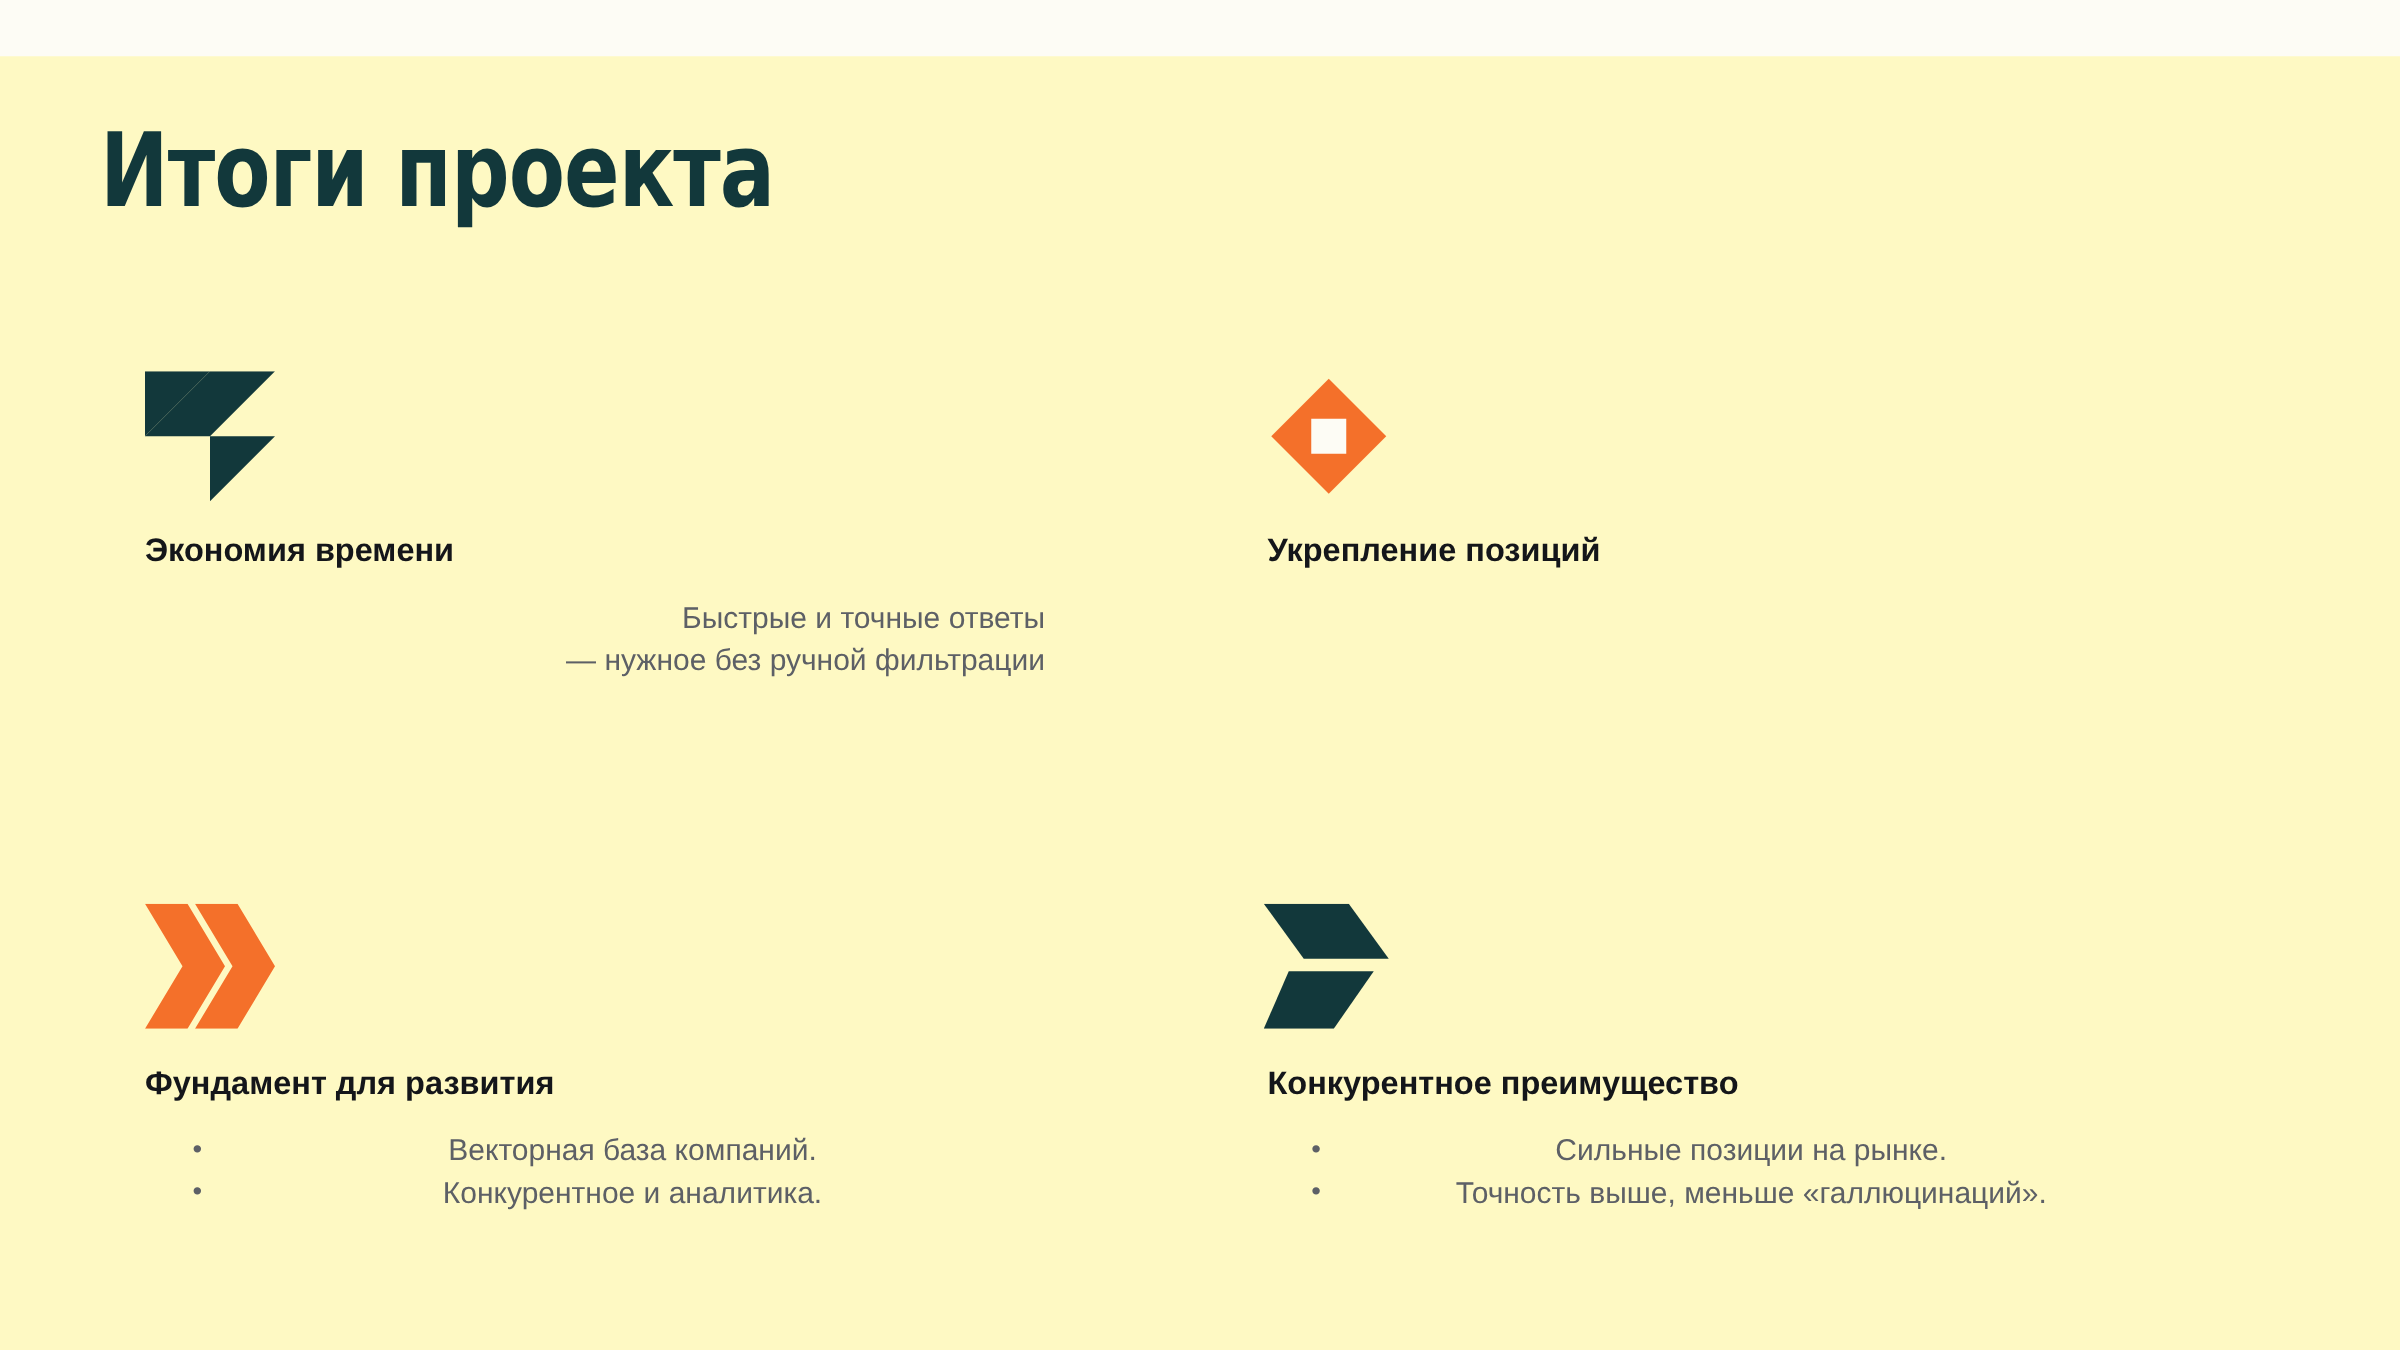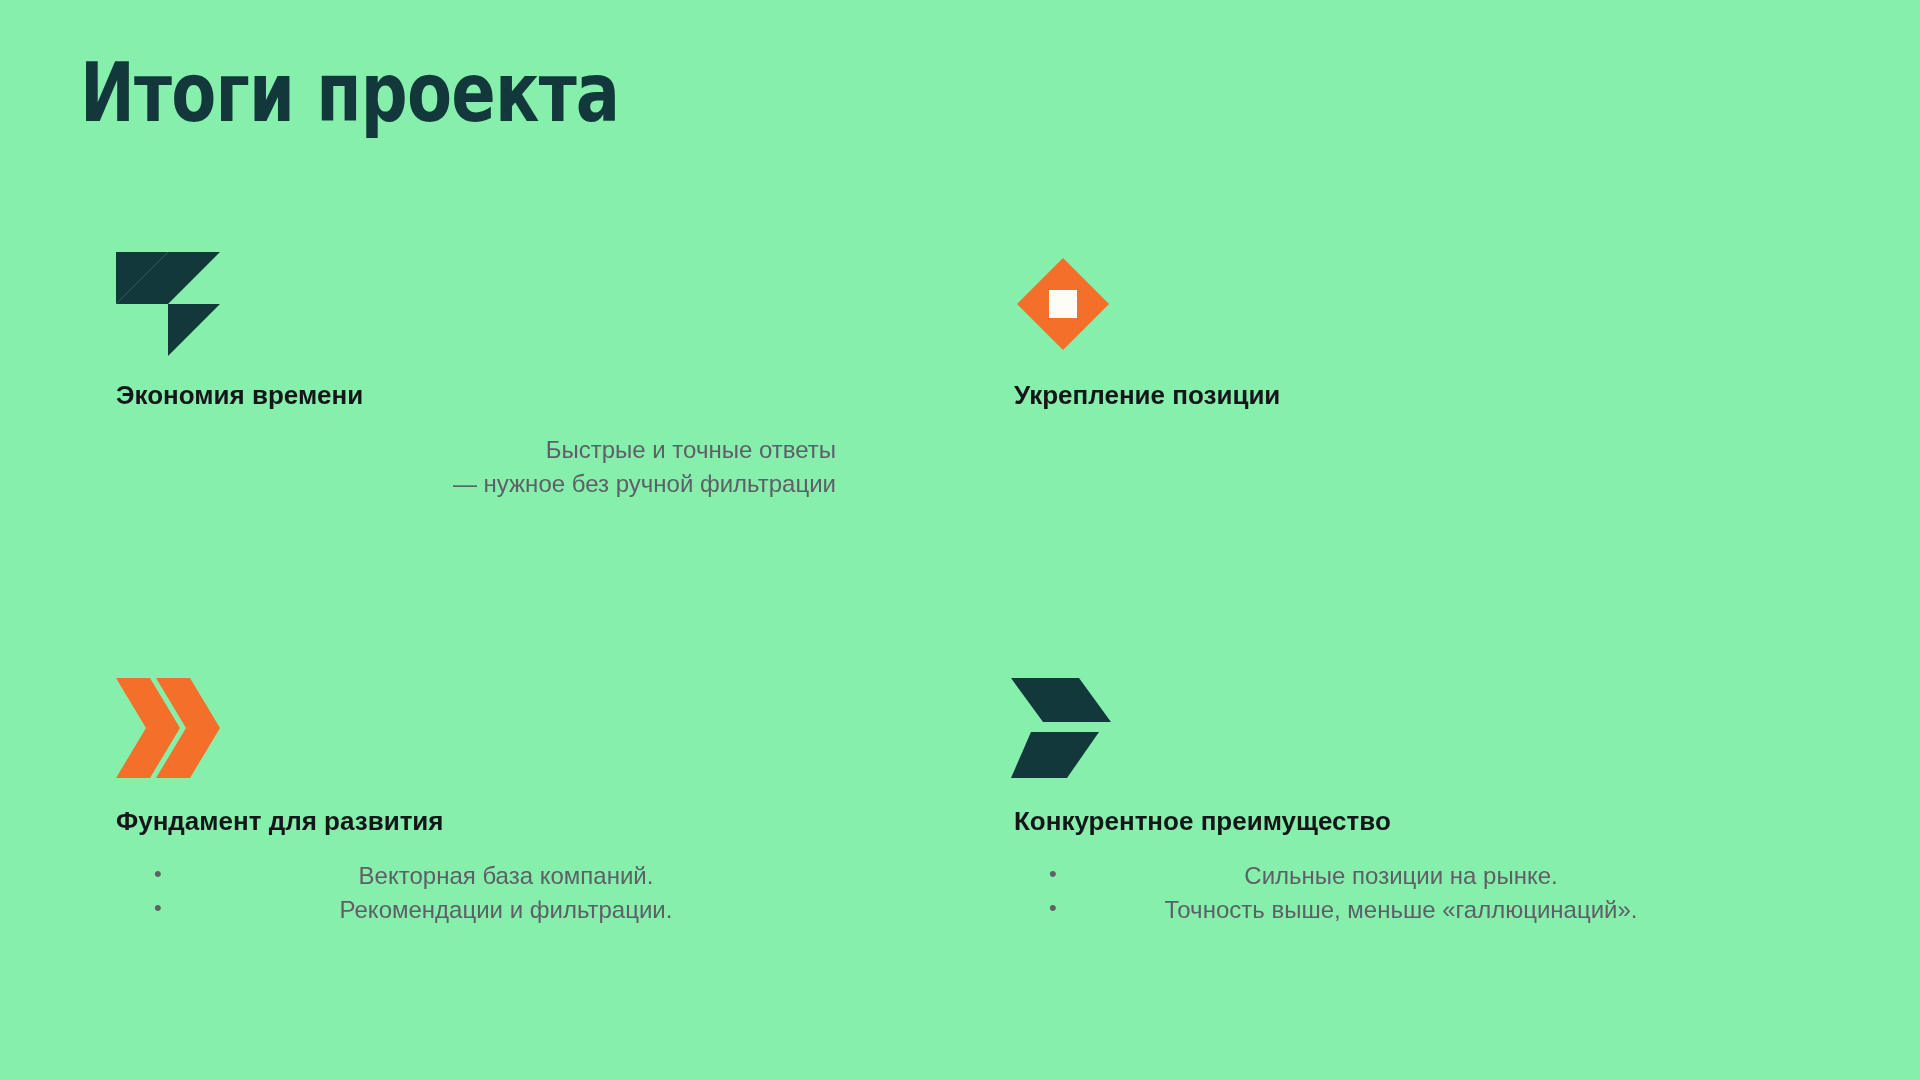--- a/index.html
+++ b/index.html
@@ -11,21 +11,22 @@
     height: 1080px;
     background: #fdfcf5;
     font-family: "Liberation Sans", sans-serif;
     overflow: hidden;
     position: relative;
   }
 
   .slide {
     position: absolute;
     inset: 0;
-    background: #86efac;
+    background: #fef9c3;
+    margin-top: 45px;
   }
 
   .page-title {
     position: absolute;
     left: 80px;
     top: 52px;
     font-family: "DejaVu Sans", sans-serif;
     font-weight: bold;
     font-size: 82px;
     line-height: 1;
@@ -130,34 +131,34 @@
 — нужное без ручной фильтрации</p>
     </div>
 
     <div class="card card-r1 card-c2">
       <div class="icon-wrap">
         <svg class="icon" width="104" height="104" viewBox="0 0 104 104" aria-hidden="true">
           <polygon points="52,6 98,52 52,98 6,52" fill="#f4702a"></polygon>
           <rect x="38" y="38" width="28" height="28" fill="#fdfcf5"></rect>
         </svg>
       </div>
-      <div class="card-title"> Укрепление позиции</div>
+      <div class="card-title"> Укрепление позиций</div>
     </div>
 
     <div class="card card-r2 card-c1">
       <div class="icon-wrap">
         <svg class="icon" width="104" height="100" viewBox="0 0 104 100" aria-hidden="true">
           <polygon points="0,0 34,0 64,50 34,100 0,100 30,50" fill="#f4702a"></polygon>
           <polygon points="40,0 74,0 104,50 74,100 40,100 70,50" fill="#f4702a"></polygon>
         </svg>
       </div>
       <div class="card-title">Фундамент для развития</div>
       <ul class="card-list">
         <li>Векторная база компаний.</li>
-        <li>Рекомендации и фильтрации.</li>
+        <li>Конкурентное и аналитика.</li>
       </ul>
     </div>
 
     <div class="card card-r2 card-c2">
       <div class="icon-wrap">
         <svg class="icon" width="104" height="100" viewBox="0 0 104 100" aria-hidden="true">
           <polygon points="0,0 68,0 100,44 32,44" fill="#12383b"></polygon>
           <polygon points="20,54 88,54 56,100 0,100" fill="#12383b"></polygon>
         </svg>
       </div>

